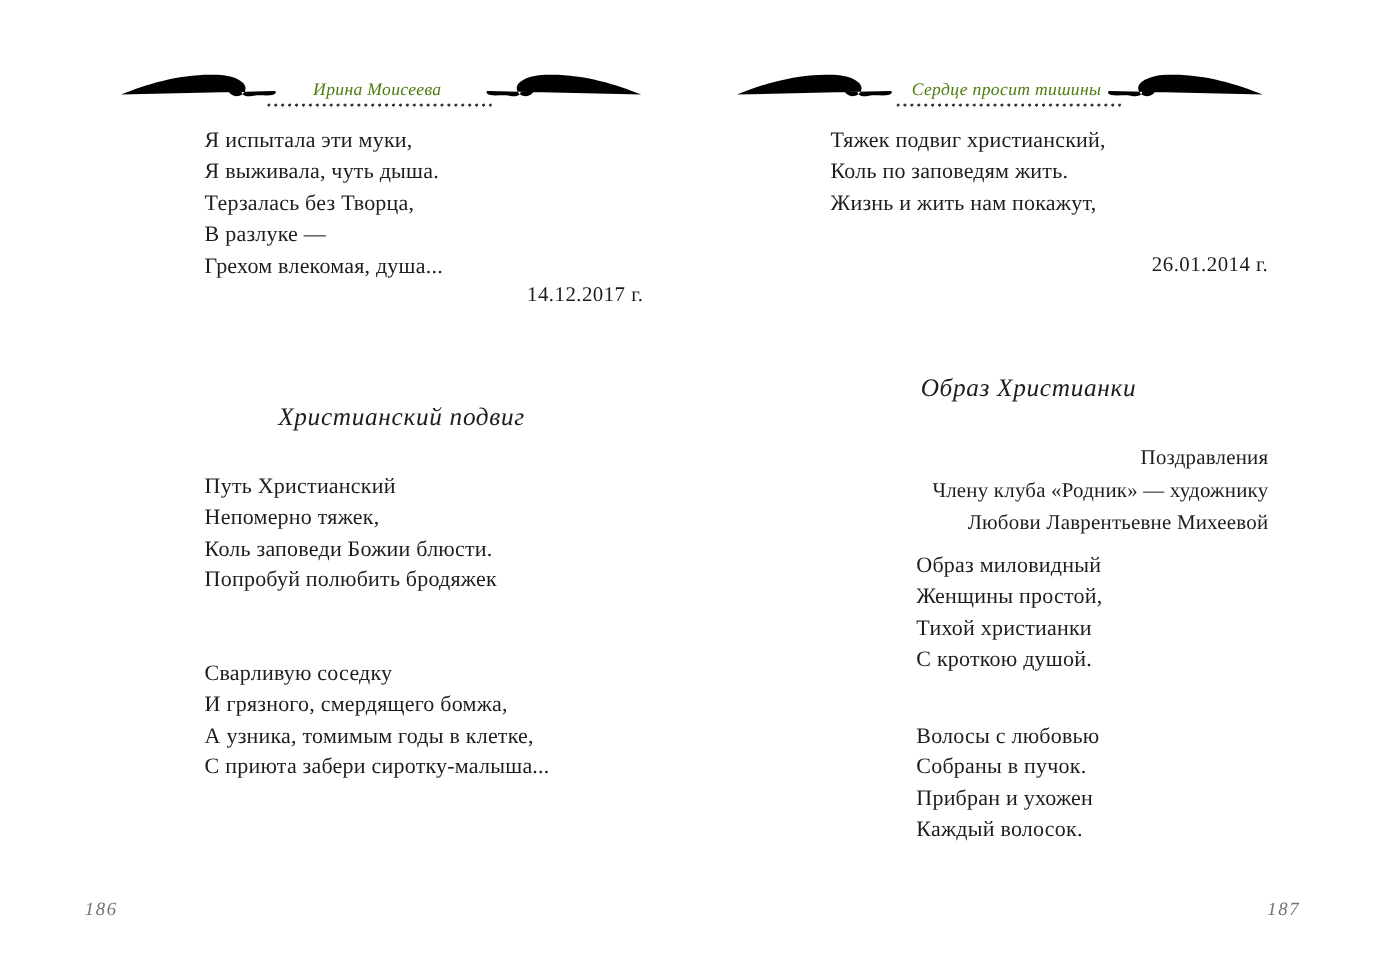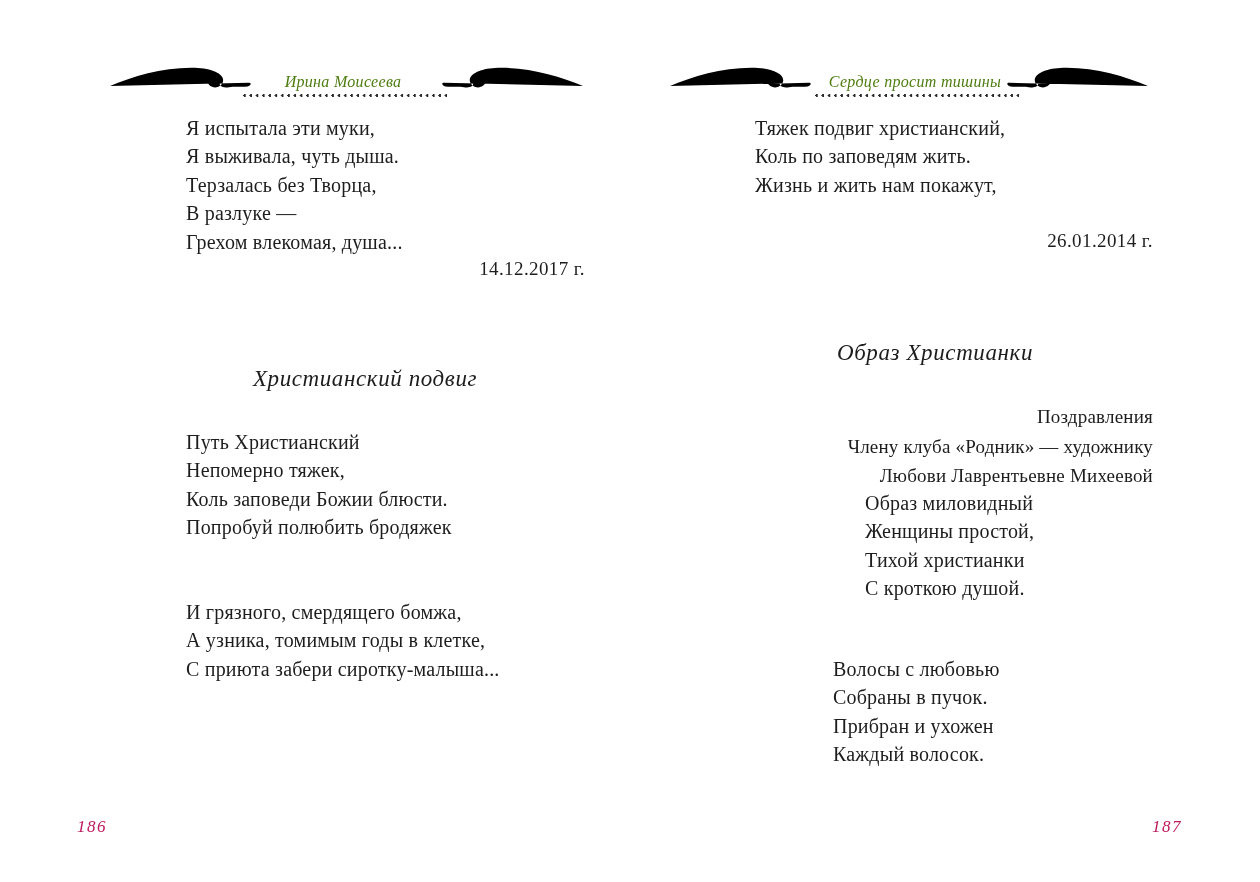--- a/index.html
+++ b/index.html
@@ -34,21 +34,21 @@
 
   .poem-date { font-size:19px; letter-spacing:0.4px; text-align:right; }
 
   .poem-title {
     font-style:italic; font-weight:normal;
     font-size:23px; letter-spacing:0.6px; text-align:center;
   }
 
   .dedication { font-size:19px; line-height:29.5px; text-align:right; letter-spacing:0.2px; }
 
-  .page-number { font-style:italic; font-size:17px; letter-spacing:1.5px; color:#be185d; }
+  .page-number { font-style:italic; font-size:17px; letter-spacing:1.5px; color:#737373; }
   .pn-right { text-align:right; }
 </style>
 </head>
 <body>
 
 <svg width="0" height="0" style="position:absolute">
   <defs>
     <path id="flourish-path" d="M2 24 C26 14, 58 4.5, 90 6 C106 6.8, 117 13, 115 19.8 C113.5 25.3, 106 27.3, 101.5 23.3 C97.5 19.7, 100 13.8, 105.5 13.3 C109.8 12.9, 112.8 16, 111.8 19.6 C110.6 24, 114.5 26.3, 121 25.2 C128 24, 134.5 25.4, 139.5 24.4 C143.4 23.6, 143.8 20.2, 140.6 20.8"></path>
   </defs>
 </svg>
@@ -84,20 +84,21 @@
   <h2 class="abs poem-title" style="left:186px; top:366px; width:358px;">Христианский подвиг</h2>
 
   <div class="abs stanza" style="left:186px; top:428px;">
       <div class="line">Путь Христианский</div>
       <div class="line">Непомерно тяжек,</div>
       <div class="line">Коль заповеди Божии блюсти.</div>
       <div class="line">Попробуй полюбить бродяжек</div>
     </div>
 
   <div class="abs stanza" style="left:186px; top:598px;">
+      <div class="line">Сварливую соседку</div>
       <div class="line">И грязного, смердящего бомжа,</div>
       <div class="line">А узника, томимым годы в клетке,</div>
       <div class="line">С приюта забери сиротку-малыша...</div>
     </div>
 
   <div class="abs page-number" style="left:77px; top:817px;">186</div>
 
   <div class="abs flourish" style="left:668px; top:62px;">
     <svg viewBox="0 0 145 32">
         <use href="#flourish-path"></use>
@@ -123,21 +124,21 @@
   <div class="abs poem-date" style="left:755px; top:230px; width:398px;">26.01.2014 г.</div>
 
   <h2 class="abs poem-title" style="left:755px; top:340px; width:360px;">Образ Христианки</h2>
 
   <div class="abs dedication" style="left:755px; top:402px; width:398px;">
       <div class="line">Поздравления</div>
       <div class="line">Члену клуба «Родник» — художнику</div>
       <div class="line">Любови Лаврентьевне Михеевой</div>
     </div>
 
-  <div class="abs stanza" style="left:833px; top:489px;margin-left:32px;">
+  <div class="abs stanza" style="left:833px; top:500px;">
       <div class="line">Образ миловидный</div>
       <div class="line">Женщины простой,</div>
       <div class="line">Тихой христианки</div>
       <div class="line">С кроткою душой.</div>
     </div>
 
   <div class="abs stanza" style="left:833px; top:655px;">
       <div class="line">Волосы с любовью</div>
       <div class="line">Собраны в пучок.</div>
       <div class="line">Прибран и ухожен</div>

